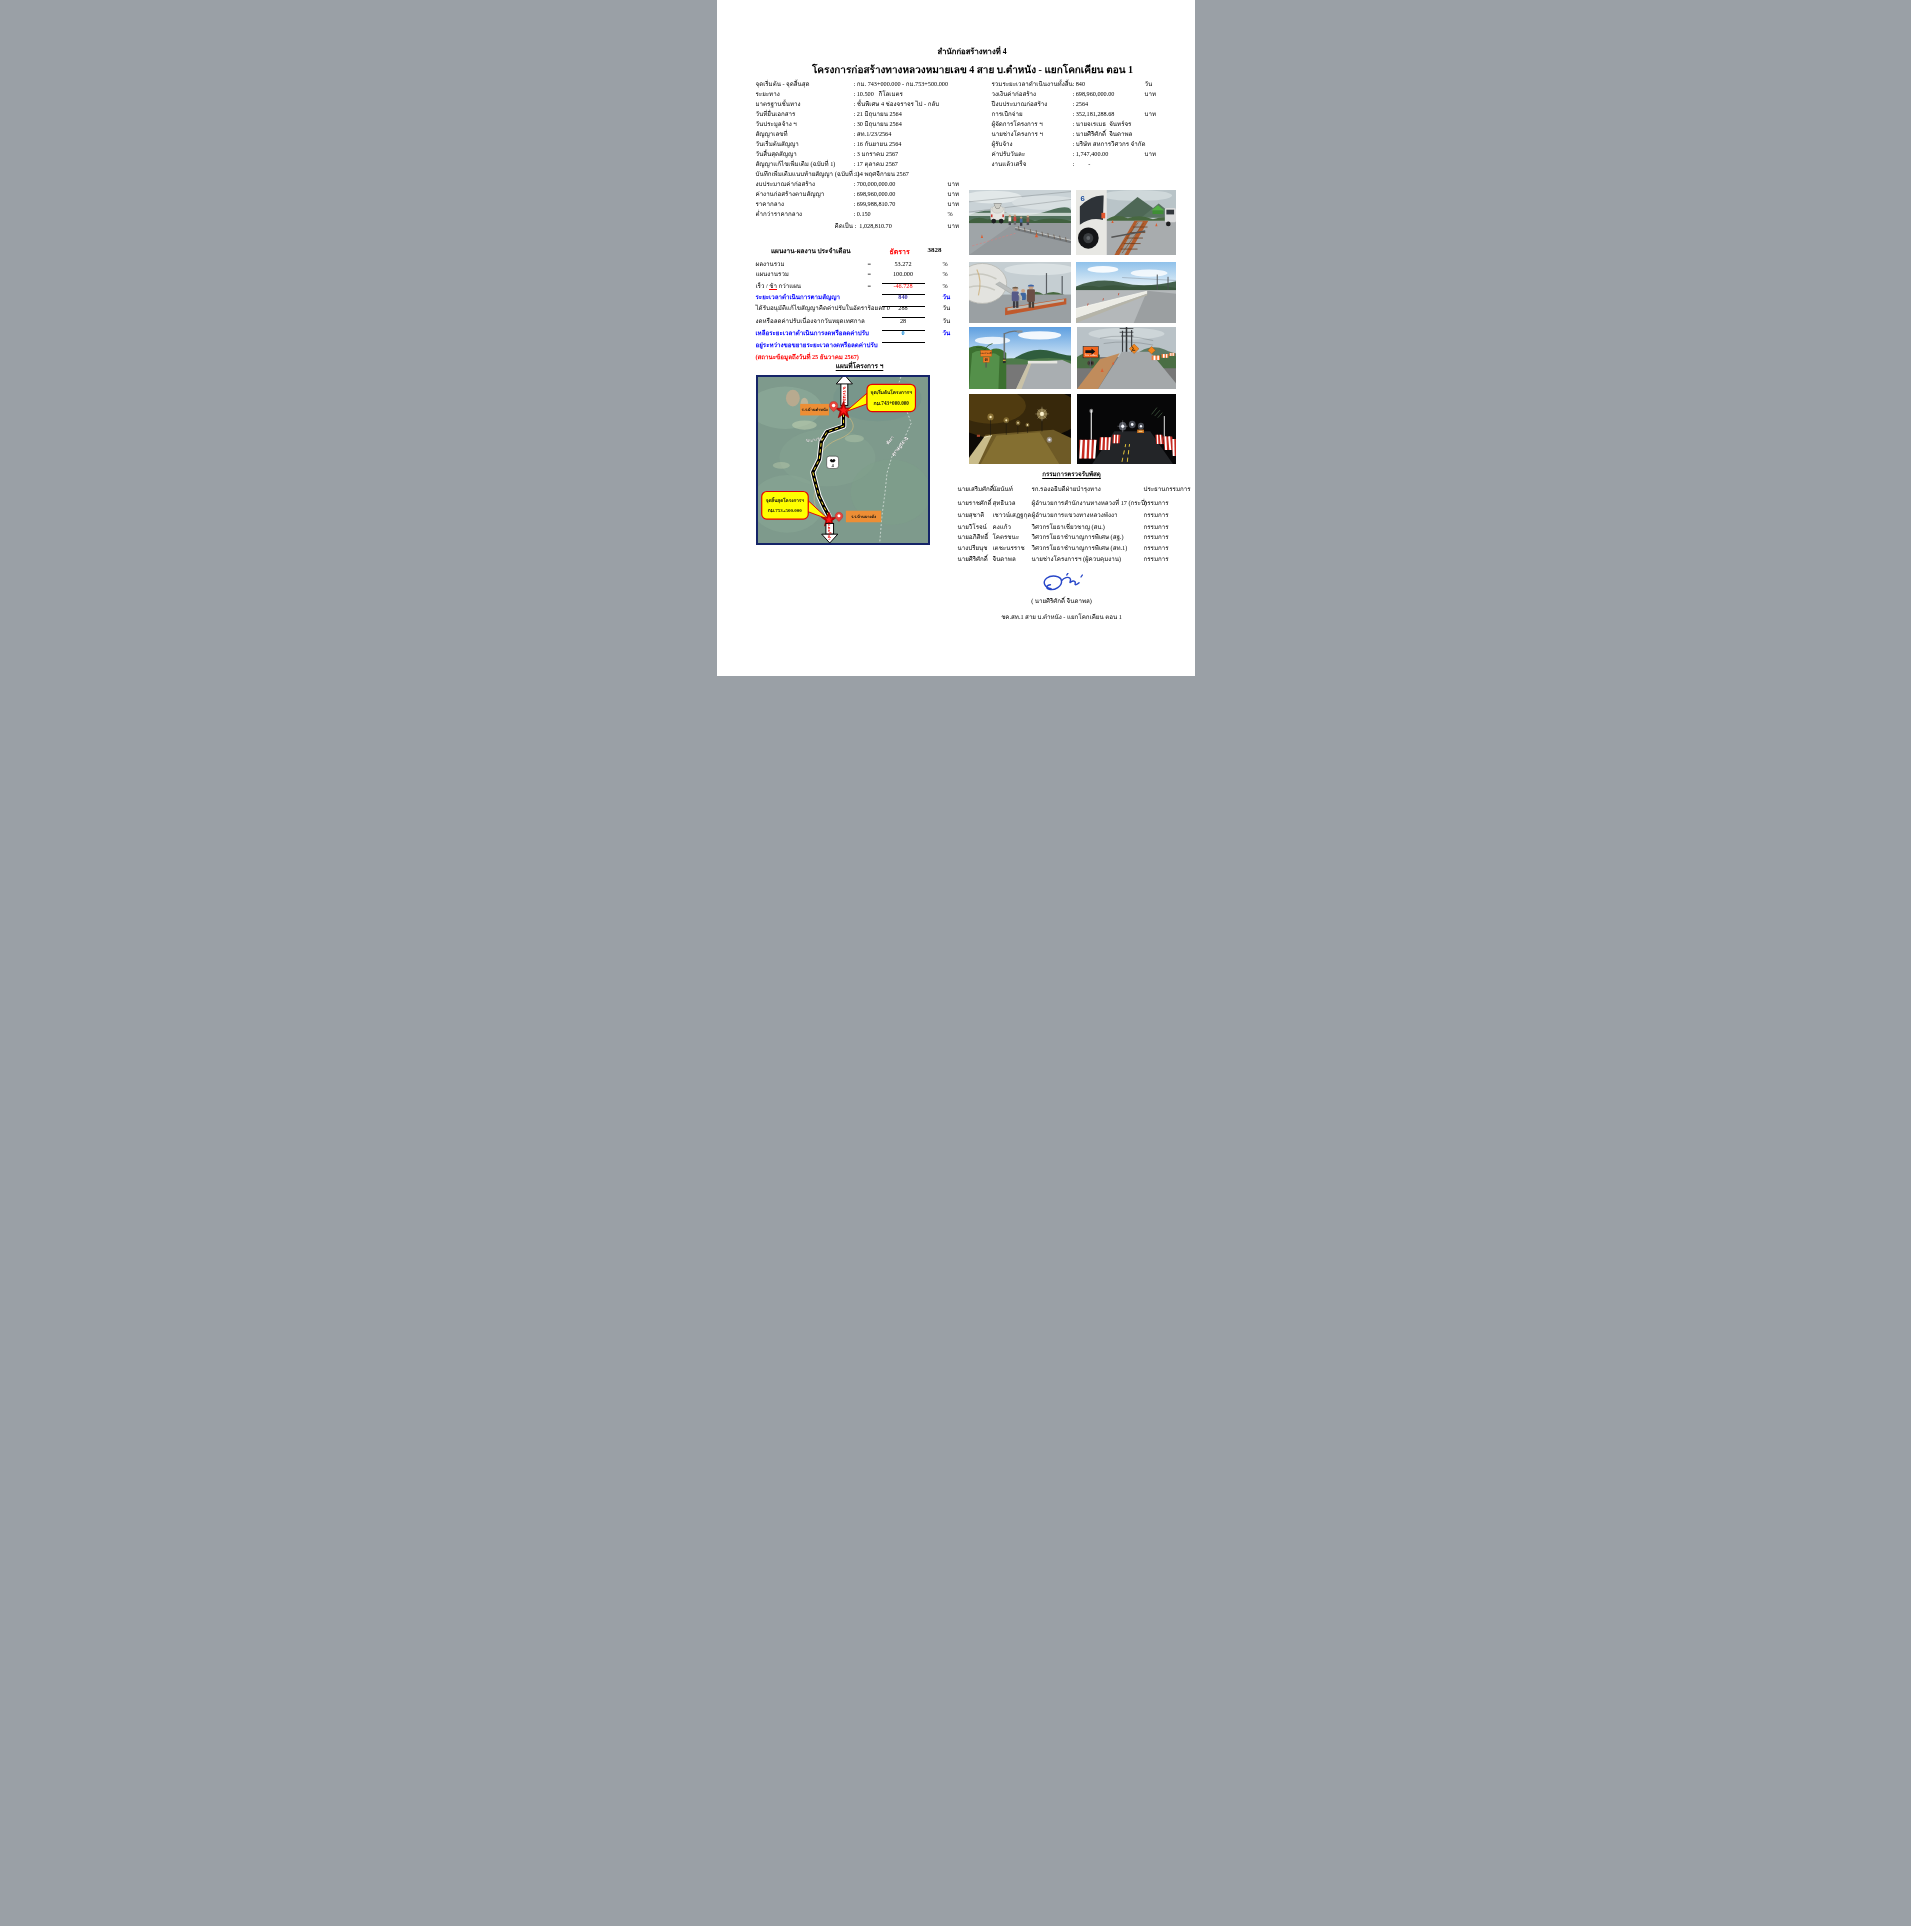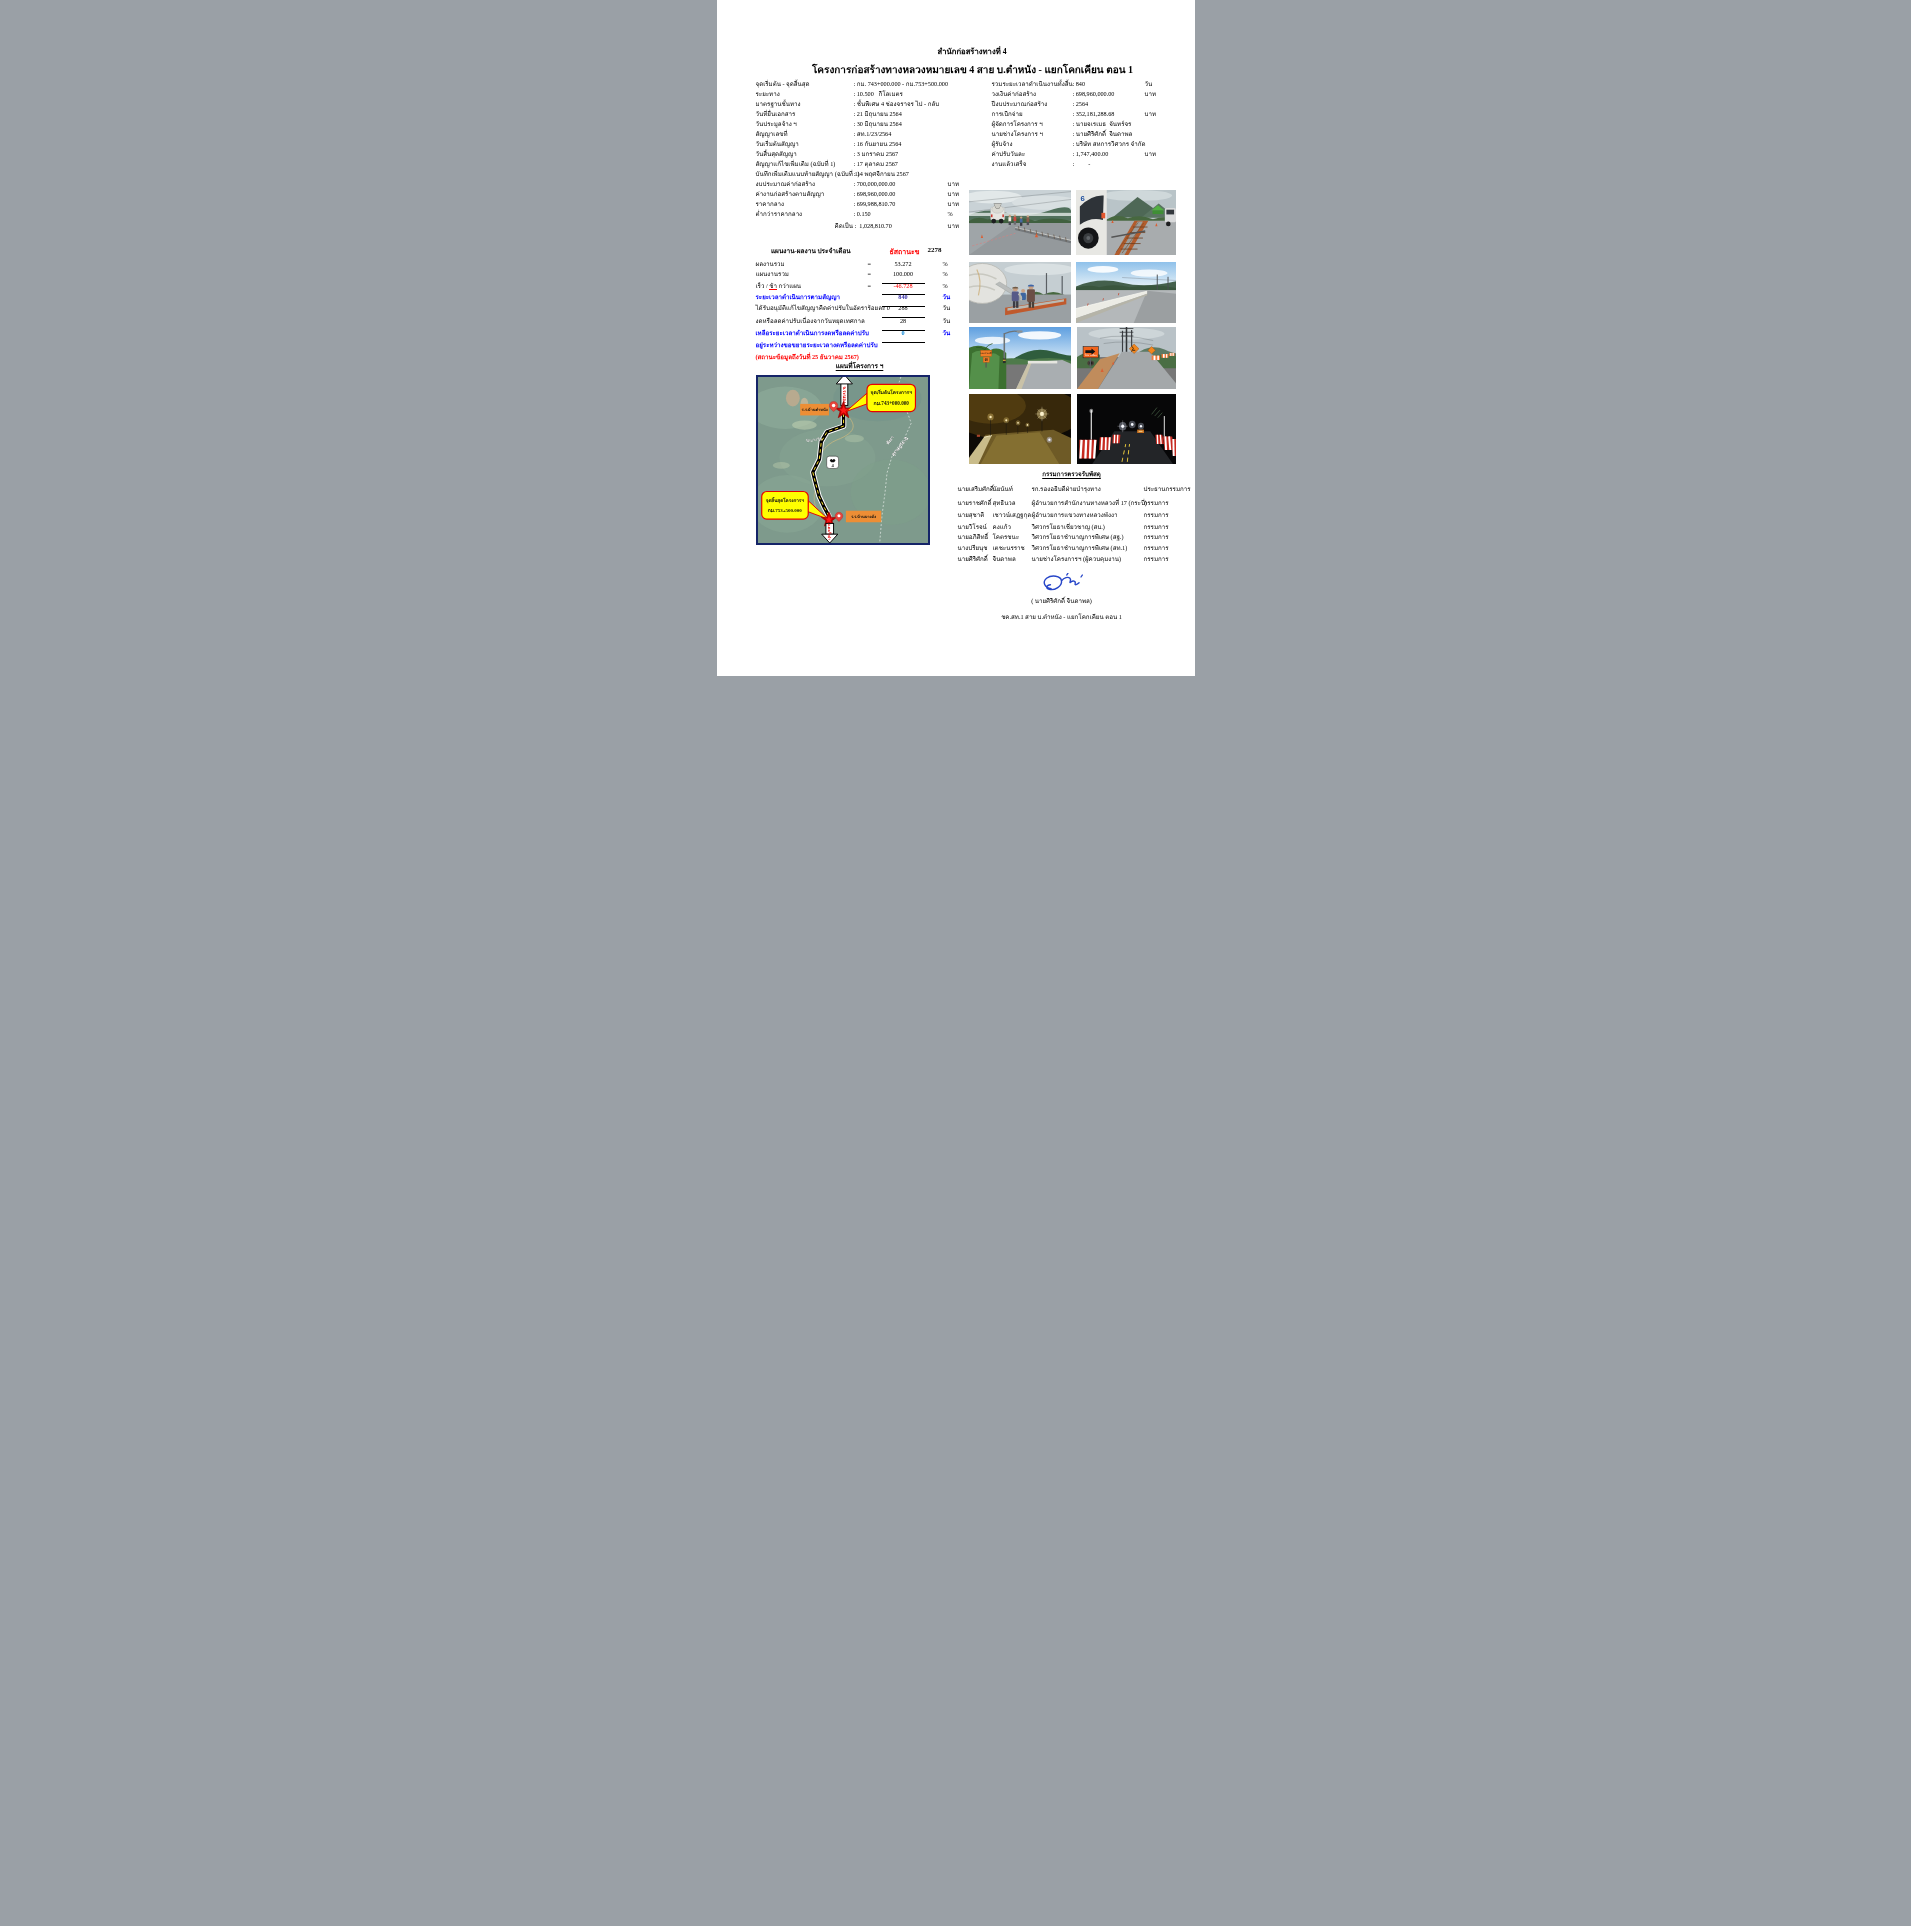--- a/index.html
+++ b/index.html
@@ -109,22 +109,22 @@
     <div class="dr" style="top:30px"><span class="dl">การเบิกจ่าย</span><span class="dv">: 352,181,288.68</span><span class="du">บาท</span></div>
     <div class="dr" style="top:40px"><span class="dl">ผู้จัดการโครงการ ฯ</span><span class="dv">: นายจเรเมธ  จันทร์จร</span><span class="du"></span></div>
     <div class="dr" style="top:50px"><span class="dl">นายช่างโครงการ ฯ</span><span class="dv">: นายศิริศักดิ์  จินดาพล</span><span class="du"></span></div>
     <div class="dr" style="top:60px"><span class="dl">ผู้รับจ้าง</span><span class="dv">: บริษัท สหการวิศวกร จำกัด</span><span class="du"></span></div>
     <div class="dr" style="top:70px"><span class="dl">ค่าปรับวันละ</span><span class="dv">: 1,747,400.00</span><span class="du">บาท</span></div>
     <div class="dr" style="top:80px"><span class="dl">งานแล้วเสร็จ</span><span class="dv">:         -</span><span class="du"></span></div>
   </div>
 
   <div class="abs phead">
     <span class="phl">แผนงาน-ผลงาน ประจำเดือน</span>
-    <span class="phm">ธัสถานะข</span>
-    <span class="phy">2278</span>
+    <span class="phm">ธัตราร</span>
+    <span class="phy">3828</span>
   </div>
   <div class="abs pbox">
     <div class="pr" style="top:1.5px"><span class="pl">ผลงานรวม</span><span class="peq">=</span><span class="pv">53.272</span><span class="pu">%</span></div>
     <div class="pr" style="top:12.3px"><span class="pl">แผนงานรวม</span><span class="peq">=</span><span class="pv line">100.000</span><span class="pu">%</span></div>
     <div class="pr" style="top:23.5px"><span class="pl"><span>เร็ว / </span><span class="slowu">ช้า</span><span> กว่าแผน</span></span><span class="peq">=</span><span class="pv line v-red">-46.728</span><span class="pu">%</span></div>
     <div class="pr" style="top:35px"><span class="pl blue">ระยะเวลาดำเนินการตามสัญญา</span><span class="pv line v-indigo">840</span><span class="pu blue">วัน</span></div>
     <div class="pr" style="top:46px"><span class="pl">ได้รับอนุมัติแก้ไขสัญญาคิดค่าปรับในอัตราร้อยละ 0</span><span class="pv line">288</span><span class="pu">วัน</span></div>
     <div class="pr" style="top:59px"><span class="pl">งดหรือลดค่าปรับเนื่องจากวันหยุดเทศกาล</span><span class="pv line">28</span><span class="pu">วัน</span></div>
     <div class="pr" style="top:71px"><span class="pl blue">เหลือระยะเวลาดำเนินการงดหรือลดค่าปรับ</span><span class="pv line v-cyan">0</span><span class="pu blue">วัน</span></div>
     <div class="pr" style="top:83px"><span class="pl blue">อยู่ระหว่างขอขยายระยะเวลางดหรือลดค่าปรับ</span></div>

